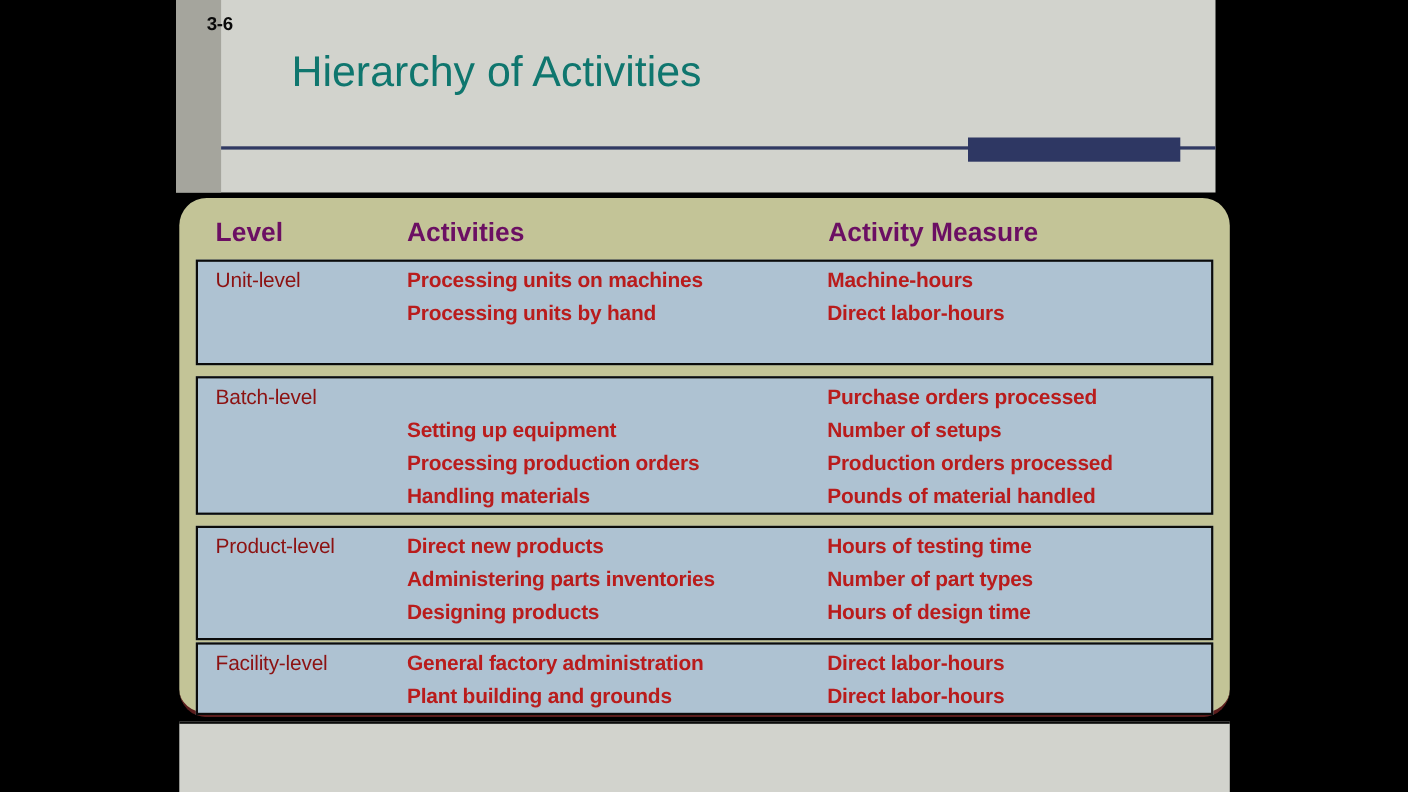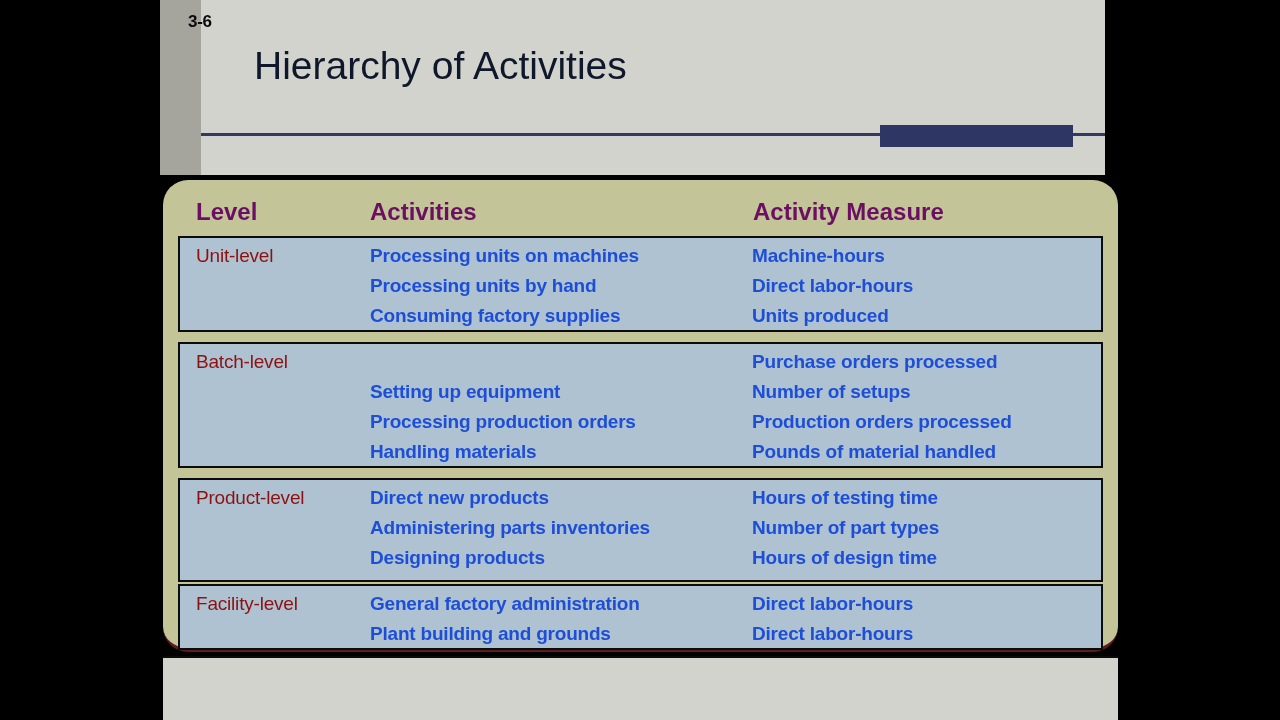--- a/index.html
+++ b/index.html
@@ -31,24 +31,24 @@
   .slide-number{
     position:absolute;
     left:28px; top:12px;
     font-size:17px;
     font-weight:bold;
     color:#0a0a0a;
     letter-spacing:-0.3px;
   }
   .slide-title{
     position:absolute;
-    left:94px; top:44px;
+    left:105px; top:44px;
     font-size:39px;
     font-weight:normal;
-    color:#0f172a;
+    color:#0f766e;
     white-space:nowrap;
     letter-spacing:0px;
   }
   .rule{
     position:absolute;
     left:41px; top:133px;
     width:904px; height:3px;
     background:#313a63;
   }
   .rule-block{
@@ -105,21 +105,21 @@
   }
   .g-row{
     position:relative;
     height:30px;
   }
   .g-activity, .g-measure{
     position:absolute;
     top:0;
     font-size:19px;
     font-weight:bold;
-    color:#1d4ed8;
+    color:#b91c1c;
     white-space:nowrap;
     letter-spacing:-0.2px;
   }
   .g-activity{ left:0; }
   .g-measure{ left:382px; }
 
   
   .footer{
     position:absolute;
     left:3px; top:656px;
@@ -152,24 +152,20 @@
       <div class="g-level">Unit-level</div>
       <div class="g-rows">
         <div class="g-row">
           <span class="g-activity">Processing units on machines</span>
           <span class="g-measure">Machine-hours</span>
         </div>
         <div class="g-row">
           <span class="g-activity">Processing units by hand</span>
           <span class="g-measure">Direct labor-hours</span>
         </div>
-        <div class="g-row">
-          <span class="g-activity">Consuming factory supplies</span>
-          <span class="g-measure">Units produced</span>
-        </div>
       </div>
     </div>
 
     <div class="group" id="group-1" style="top:162px;height:126px;padding-left:26px;">
       <div class="g-level">Batch-level</div>
       <div class="g-rows">
         <div class="g-row">
           <span class="g-measure">Purchase orders processed</span>
         </div>
         <div class="g-row">

